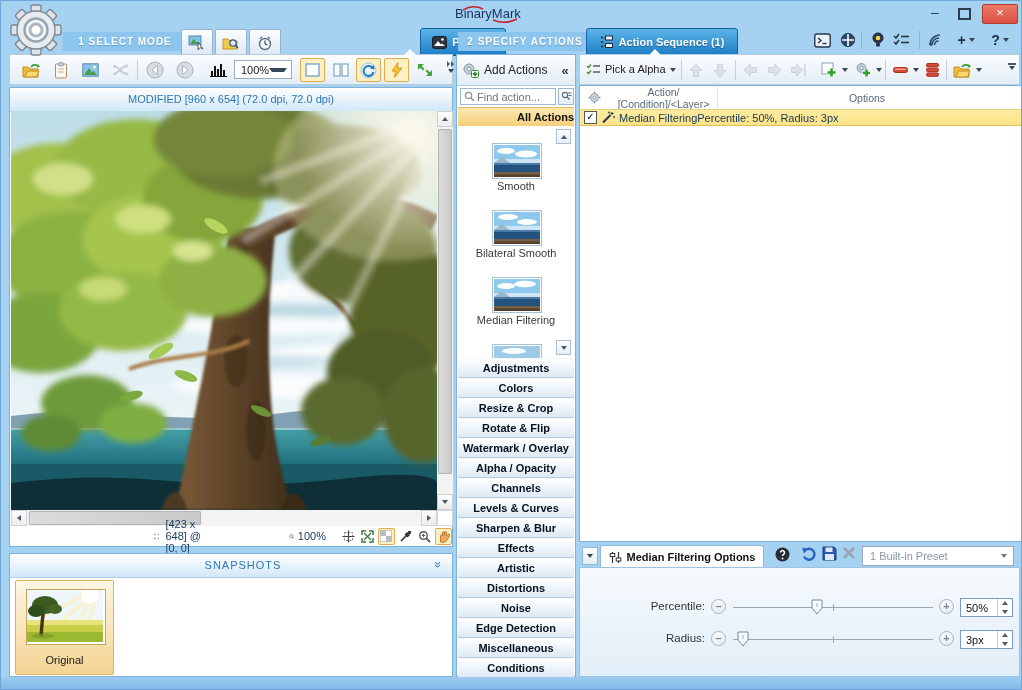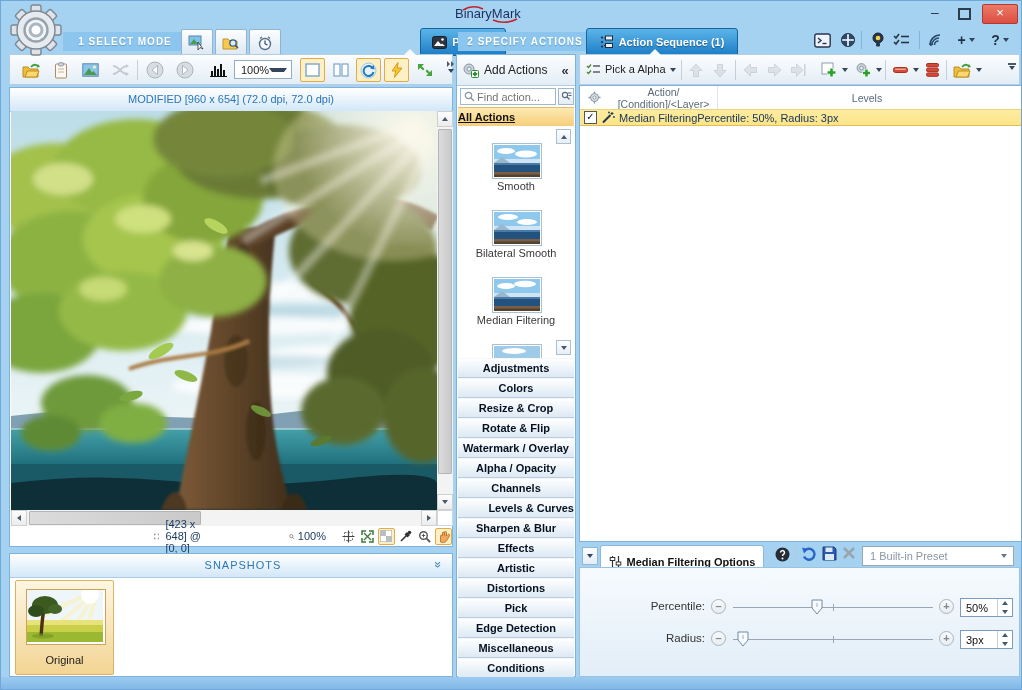--- a/index.html
+++ b/index.html
@@ -74,21 +74,21 @@
   .mp-head{position:absolute;left:0;top:0;right:0;height:30px;background:linear-gradient(#fcfdfe,#e3edf6);
            border-bottom:1px solid #b5cde2;display:flex;align-items:center;}
   .searchbox{position:absolute;left:3px;top:33px;width:96px;height:17px;background:#fff;
              border:1px solid #9fb8cf;display:flex;align-items:center;box-sizing:border-box;}
   .searchbox input{border:none;outline:none;width:70px;font-size:11px;font-family:"Liberation Sans",sans-serif;
                    color:#444;padding:0;background:transparent;}
   .filterbtn{position:absolute;left:101px;top:33px;width:16px;height:17px;background:linear-gradient(#fdfeff,#e4edf5);
              border:1px solid #9fb8cf;box-sizing:border-box;display:flex;align-items:center;justify-content:center;}
   .allactions{position:absolute;left:1px;top:52px;width:116px;height:19px;background:linear-gradient(#fce9b2,#f6cd78);
               border-top:1px solid #e8bc62;border-bottom:1px solid #d9a94e;color:#111;font-weight:bold;
-              text-align:left;line-height:18px;text-decoration:underline;}
+              text-align:right;line-height:18px;}
   .actlist{position:absolute;left:1px;top:71px;width:116px;height:232px;background:#fff;overflow:hidden;}
   .athumb{position:absolute;left:34px;width:50px;height:36px;background:#fff;border:1px solid #a9bfd2;
           padding:1px;box-sizing:border-box;}
   .alabel{position:absolute;left:0;width:116px;text-align:center;color:#3a3a3a;}
   .lscroll{position:absolute;right:3px;width:15px;height:15px;background:linear-gradient(#fdfeff,#e7eef5);
            border:1px solid #a9bfd2;box-sizing:border-box;display:flex;align-items:center;justify-content:center;}
   .catbtn{position:absolute;left:1px;width:116px;height:20px;background:linear-gradient(#feffff,#dde9f4);
           border-top:1px solid #f4f8fc;border-bottom:1px solid #b9cdde;box-sizing:border-box;
           color:#06101f;font-weight:bold;text-align:center;line-height:18px;font-size:11px;}
 
@@ -102,21 +102,21 @@
            color:#5a6a7a;font-size:10.5px;}
   .seqrow{position:absolute;left:0;top:23px;right:0;height:17px;
           background:linear-gradient(var(--row_highlight,#fdeca0),#fce489);
           border-top:1px solid #ecd27a;border-bottom:1px solid #e3bd55;box-sizing:border-box;
           display:flex;align-items:center;color:#15355a;}
   .checkbox{width:11px;height:11px;background:#fff;border:1px solid #555;font-size:10px;line-height:10px;
             text-align:center;color:#111;margin-left:4px;}
 
   
   .optstab{position:absolute;background:#fff;border:1px solid #8fb9da;border-bottom:none;
-           border-radius:3px 3px 0 0;display:flex;align-items:flex-end;justify-content:center;gap:5px;
+           border-radius:3px 3px 0 0;display:flex;align-items:center;justify-content:center;gap:5px;
            font-weight:bold;color:#111;font-size:11px;}
   .presetbox{position:absolute;height:20px;background:#fff;border:1px solid #96a8ba;box-sizing:border-box;
              color:#8a97a4;display:flex;align-items:center;}
   .optsbody{position:absolute;left:0;top:513px;width:441px;height:110px;
             background:linear-gradient(#f6fafd,#e2eef8);border:1px solid #9cc2e0;box-sizing:border-box;}
   .sliderrow{position:absolute;left:0;right:0;height:18px;}
   .slabel{position:absolute;right:314px;top:2px;color:#333;font-size:11.5px;}
   .circbtn{position:absolute;top:1px;width:15px;height:15px;border:1px solid #a9b4be;border-radius:50%;
            background:linear-gradient(#f8fafb,#e8edf1);color:#7d8791;text-align:center;line-height:13px;
            font-size:11px;font-weight:bold;box-sizing:border-box;}
@@ -668,26 +668,26 @@
         </div>
     </div>
 
     <div class="catbtn" style="top:303px;">Adjustments</div>
     <div class="catbtn" style="top:323px;">Colors</div>
     <div class="catbtn" style="top:343px;">Resize &amp; Crop</div>
     <div class="catbtn" style="top:363px;">Rotate &amp; Flip</div>
     <div class="catbtn" style="top:383px;">Watermark / Overlay</div>
     <div class="catbtn" style="top:403px;">Alpha / Opacity</div>
     <div class="catbtn" style="top:423px;">Channels</div>
-    <div class="catbtn" style="top:443px;text-align:right;">Levels &amp; Curves</div>
+    <div class="catbtn" style="top:443px;">Levels &amp; Curves</div>
     <div class="catbtn" style="top:463px;">Sharpen &amp; Blur</div>
     <div class="catbtn" style="top:483px;">Effects</div>
     <div class="catbtn" style="top:503px;">Artistic</div>
     <div class="catbtn" style="top:523px;">Distortions</div>
-    <div class="catbtn" style="top:543px;">Pick</div>
+    <div class="catbtn" style="top:543px;">Noise</div>
     <div class="catbtn" style="top:563px;">Edge Detection</div>
     <div class="catbtn" style="top:583px;">Miscellaneous</div>
     <div class="catbtn" style="top:603px;">Conditions</div>
   </div>
 
   <div class="abs" style="left:578px;top:53px;width:441px;height:623px;">
 
     <div class="rp-toolbar">
       <svg class="abs" style="left:6px;top:8px;" width="15" height="14" viewBox="0 0 15 14">
         <polyline points="1,3 2.5,4.5 5,1.5" fill="none" stroke="#4a8a2a" stroke-width="1.4"></polyline>
@@ -780,21 +780,21 @@
         <svg class="abs" style="left:8px;top:5px;" width="13" height="13" viewBox="0 0 13 13">
           <circle cx="6.5" cy="6.5" r="4" fill="#d8dee4" stroke="#8a98a6"></circle>
           <circle cx="6.5" cy="6.5" r="1.5" fill="#fff" stroke="#8a98a6"></circle>
           <path d="M6.5,0.5 v2 M6.5,10.5 v2 M0.5,6.5 h2 M10.5,6.5 h2" stroke="#8a98a6" stroke-width="1.4"></path>
         </svg>
         <div class="abs" style="left:30px;top:0;width:107px;text-align:center;">
           <div>Action/</div>
           <div>[Condition]/&lt;Layer&gt;</div>
         </div>
         <div class="abs" style="left:137px;top:0;width:1px;height:23px;background:#e0e6ec;"></div>
-        <div class="abs" style="left:137px;top:6px;width:300px;text-align:center;">Levels</div>
+        <div class="abs" style="left:137px;top:6px;width:300px;text-align:center;">Options</div>
       </div>
       <div class="seqrow">
         <span class="checkbox">✓</span>
         <svg style="margin-left:4px;" width="14" height="13" viewBox="0 0 14 13">
           <line x1="2" y1="11.5" x2="9.5" y2="4" stroke="#24364c" stroke-width="2"></line>
           <path d="M11,1 v3 M9.5,2.5 h3" stroke="#24364c" stroke-width="1.1"></path>
           <circle cx="13" cy="6" r="0.9" fill="#24364c"></circle>
             <circle cx="8" cy="1.5" r="0.9" fill="#24364c"></circle>
         </svg>
         <span style="margin-left:4px;">Median Filtering</span>

